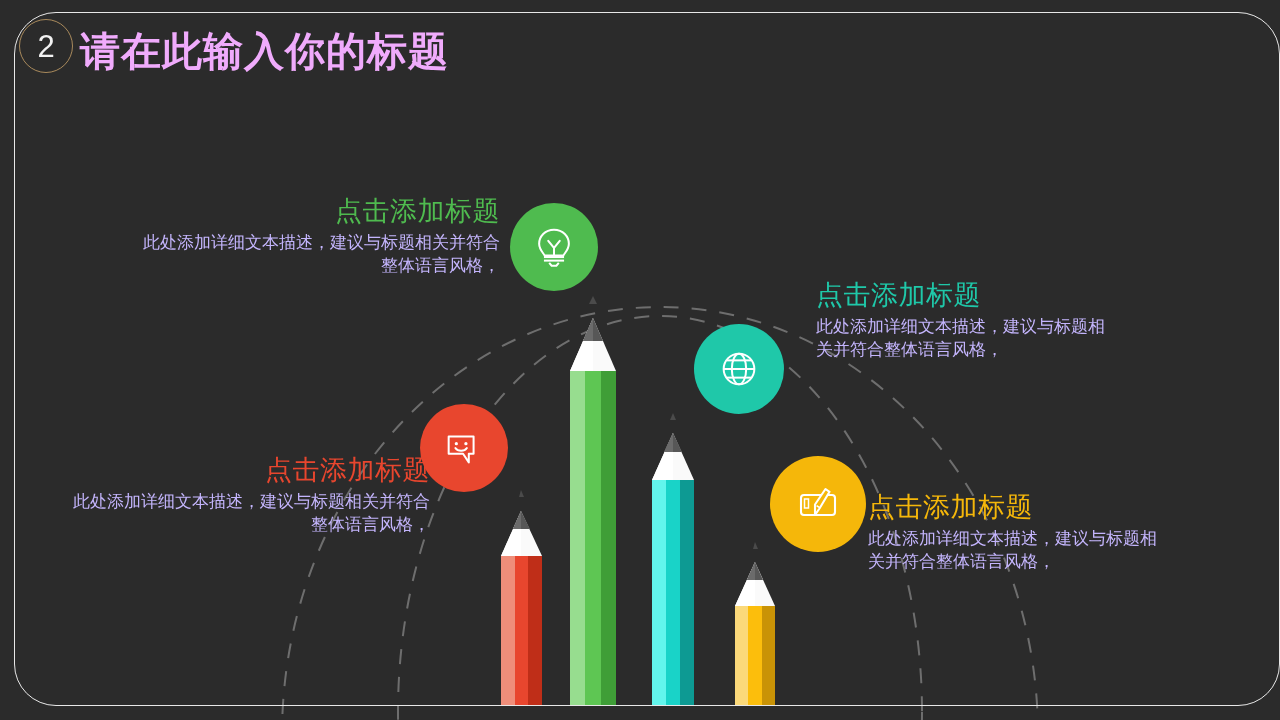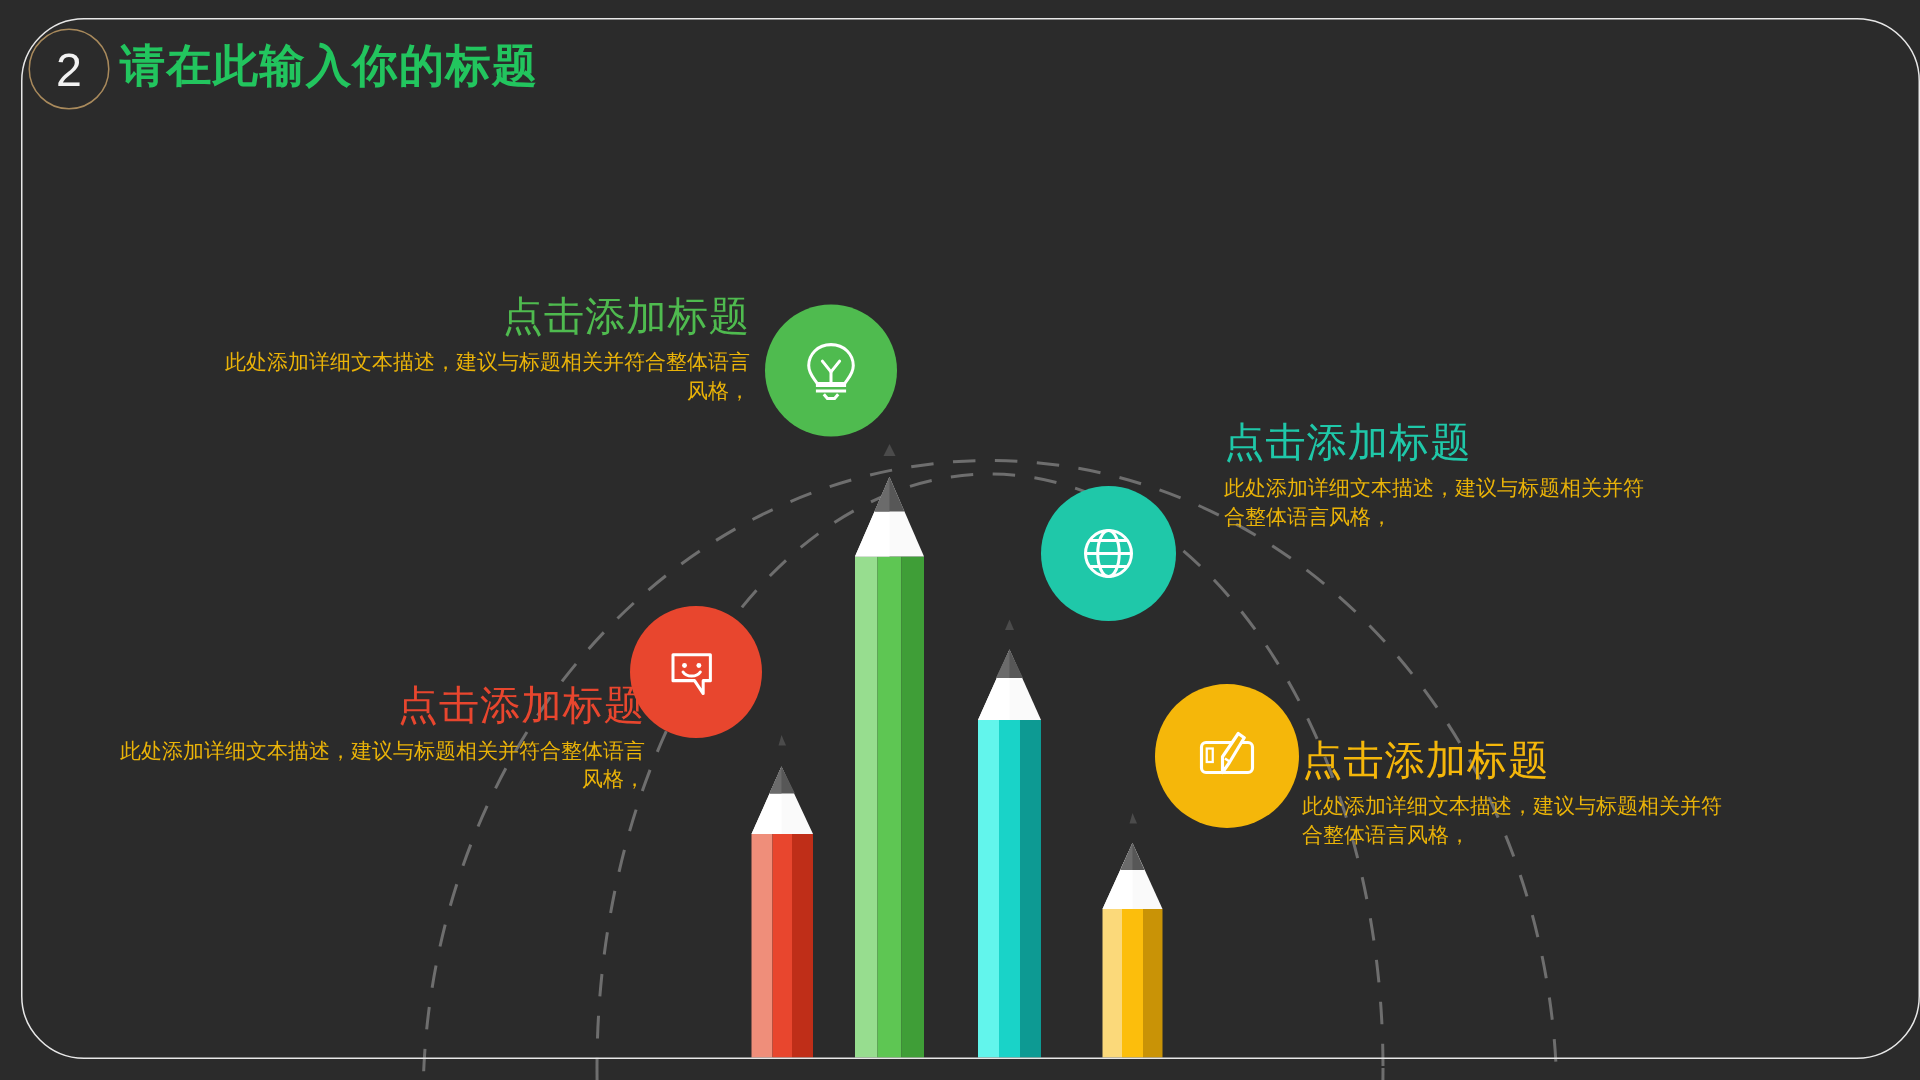--- a/index.html
+++ b/index.html
@@ -56,22 +56,22 @@
     color: #f2f2f2;
     font-size: 31px;
     font-weight: 400;
     line-height: 1;
     font-family: "Liberation Sans", sans-serif;
   }
   #slide-title {
     position: absolute;
     left: 80px;
     top: 24px;
-    color: #22c55e;
-    font-size: 30px;
+    color: #f0abfc;
+    font-size: 40px;
     font-weight: bold;
     letter-spacing: 1px;
     font-family: "Liberation Sans", "DejaVu Sans", sans-serif;
     white-space: nowrap;
   }
 
   
   #arcs {
     position: absolute;
     left: 0; top: 0;
@@ -99,23 +99,23 @@
   .block { position: absolute; }
   .block .b-title {
     font-size: 27px;
     font-weight: normal;
     line-height: 1.12;
     letter-spacing: 0.5px;
     white-space: nowrap;
     font-family: "Liberation Sans", "DejaVu Sans", sans-serif;
   }
   .block .b-body {
-    font-size: 14px;
+    font-size: 17px;
     line-height: 1.32;
-    color: #eab308;
+    color: #c4b5fd;
     margin-top: 6px;
     font-family: "Liberation Sans", "DejaVu Sans", sans-serif;
   }
   .align-right { text-align: right; }
   .align-left  { text-align: left; }
 </style>
 </head>
 <body>
 
 <div id="slide">

